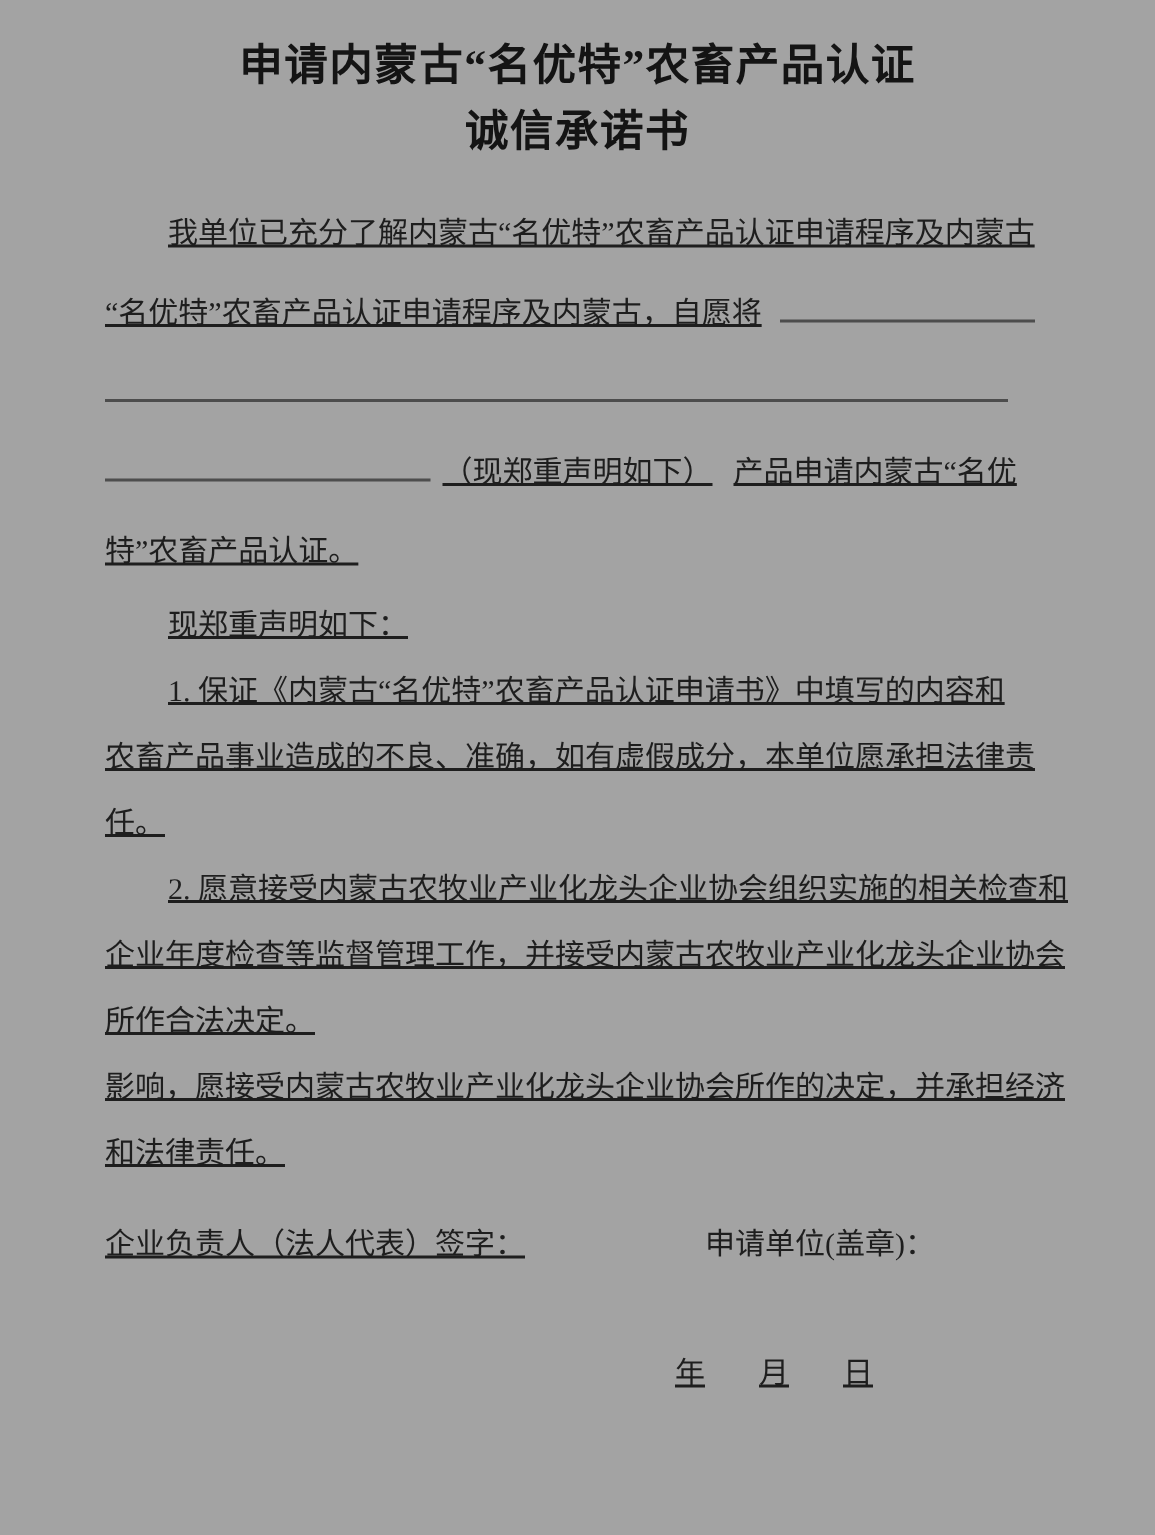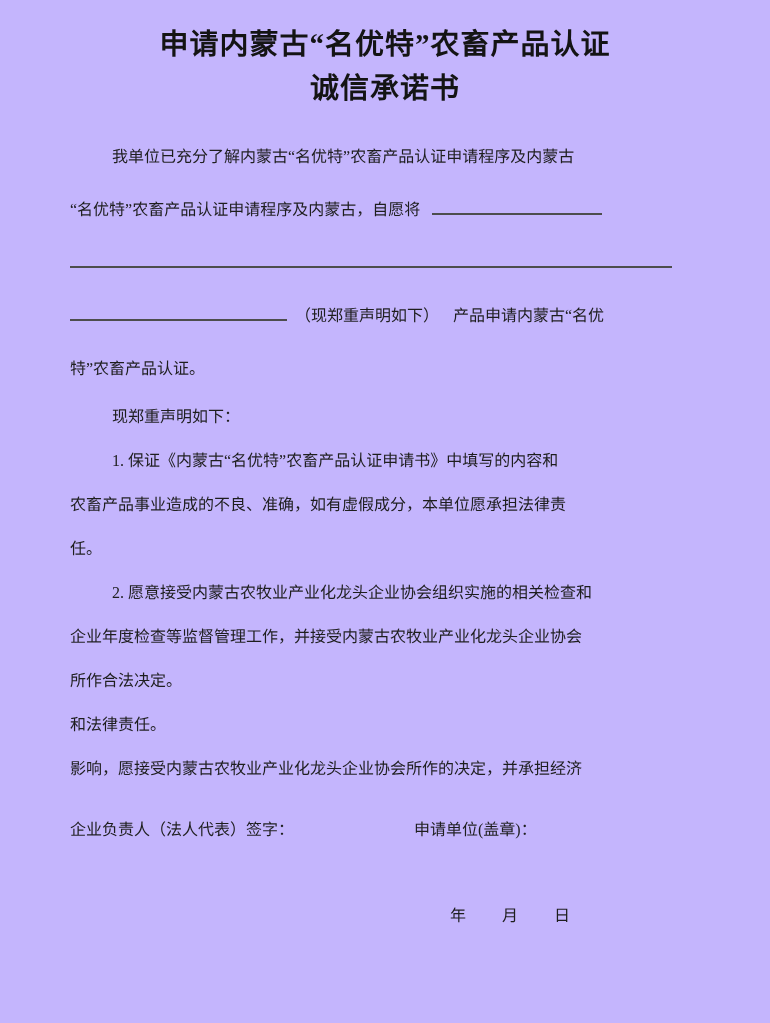--- a/index.html
+++ b/index.html
@@ -4,37 +4,38 @@
 <style>
   html, body {
     margin: 0;
     padding: 0;
     background: #ffffff;
   }
   .page {
     position: relative;
     width: 770px;
     height: 1023px;
-    background: #c4b5fd;
+    background: #a3a3a3;
     overflow: hidden;
     font-family: "Liberation Serif", "DejaVu Serif", serif;
     color: #1e1e1e;
   }
   .doc-title {
     padding-top: 22px;
     text-align: center;
     font-size: 29px;
     font-weight: bold;
     line-height: 44px;
     letter-spacing: 1px;
     color: #141414;
   }
   .content {
     padding: 20px 68px 0 70px;
-    font-size: 16px;
+    font-size: 20px;
+    text-decoration: underline;
   }
   .line {
     line-height: 53px;
     white-space: nowrap;
   }
   .line.tight {
     line-height: 44px;
   }
   .indent {
     text-indent: 42px;
@@ -110,22 +111,22 @@
     <div class="line tight indent">现郑重声明如下：</div>
 
     <div class="line tight indent">1. 保证《内蒙古“名优特”农畜产品认证申请书》中填写的内容和</div>
     <div class="line tight">农畜产品事业造成的不良、准确，如有虚假成分，本单位愿承担法律责</div>
     <div class="line tight">任。</div>
 
     <div class="line tight indent">2. 愿意接受内蒙古农牧业产业化龙头企业协会组织实施的相关检查和</div>
     <div class="line tight">企业年度检查等监督管理工作，并接受内蒙古农牧业产业化龙头企业协会</div>
     <div class="line tight">所作合法决定。</div>
 
+    <div class="line tight">影响，愿接受内蒙古农牧业产业化龙头企业协会所作的决定，并承担经济</div>
     <div class="line tight">和法律责任。</div>
-    <div class="line tight">影响，愿接受内蒙古农牧业产业化龙头企业协会所作的决定，并承担经济</div>
 
     <div class="sig-row">
       <span>企业负责人（法人代表）签字：</span><span class="sig-right">申请单位(盖章)：</span>
     </div>
 
     <div class="date-row">
       <span>年</span>
       <span>月</span>
       <span>日</span>
     </div>

